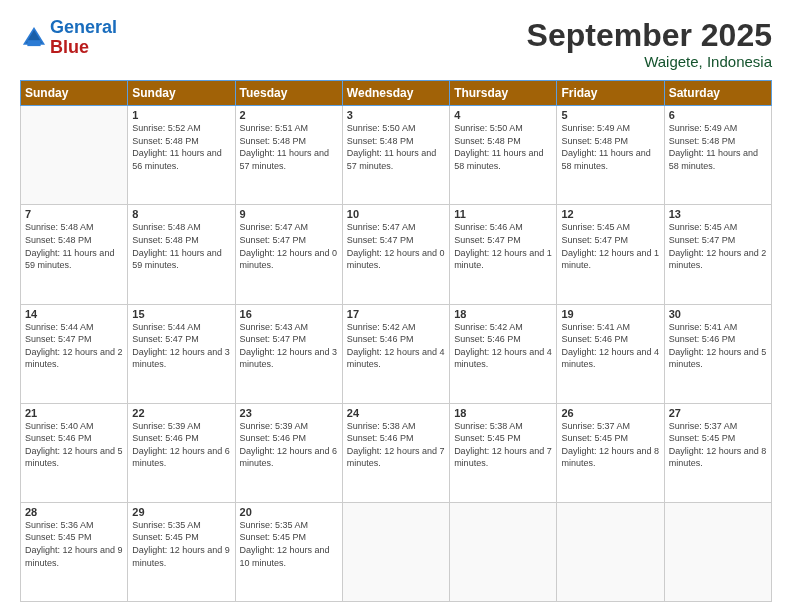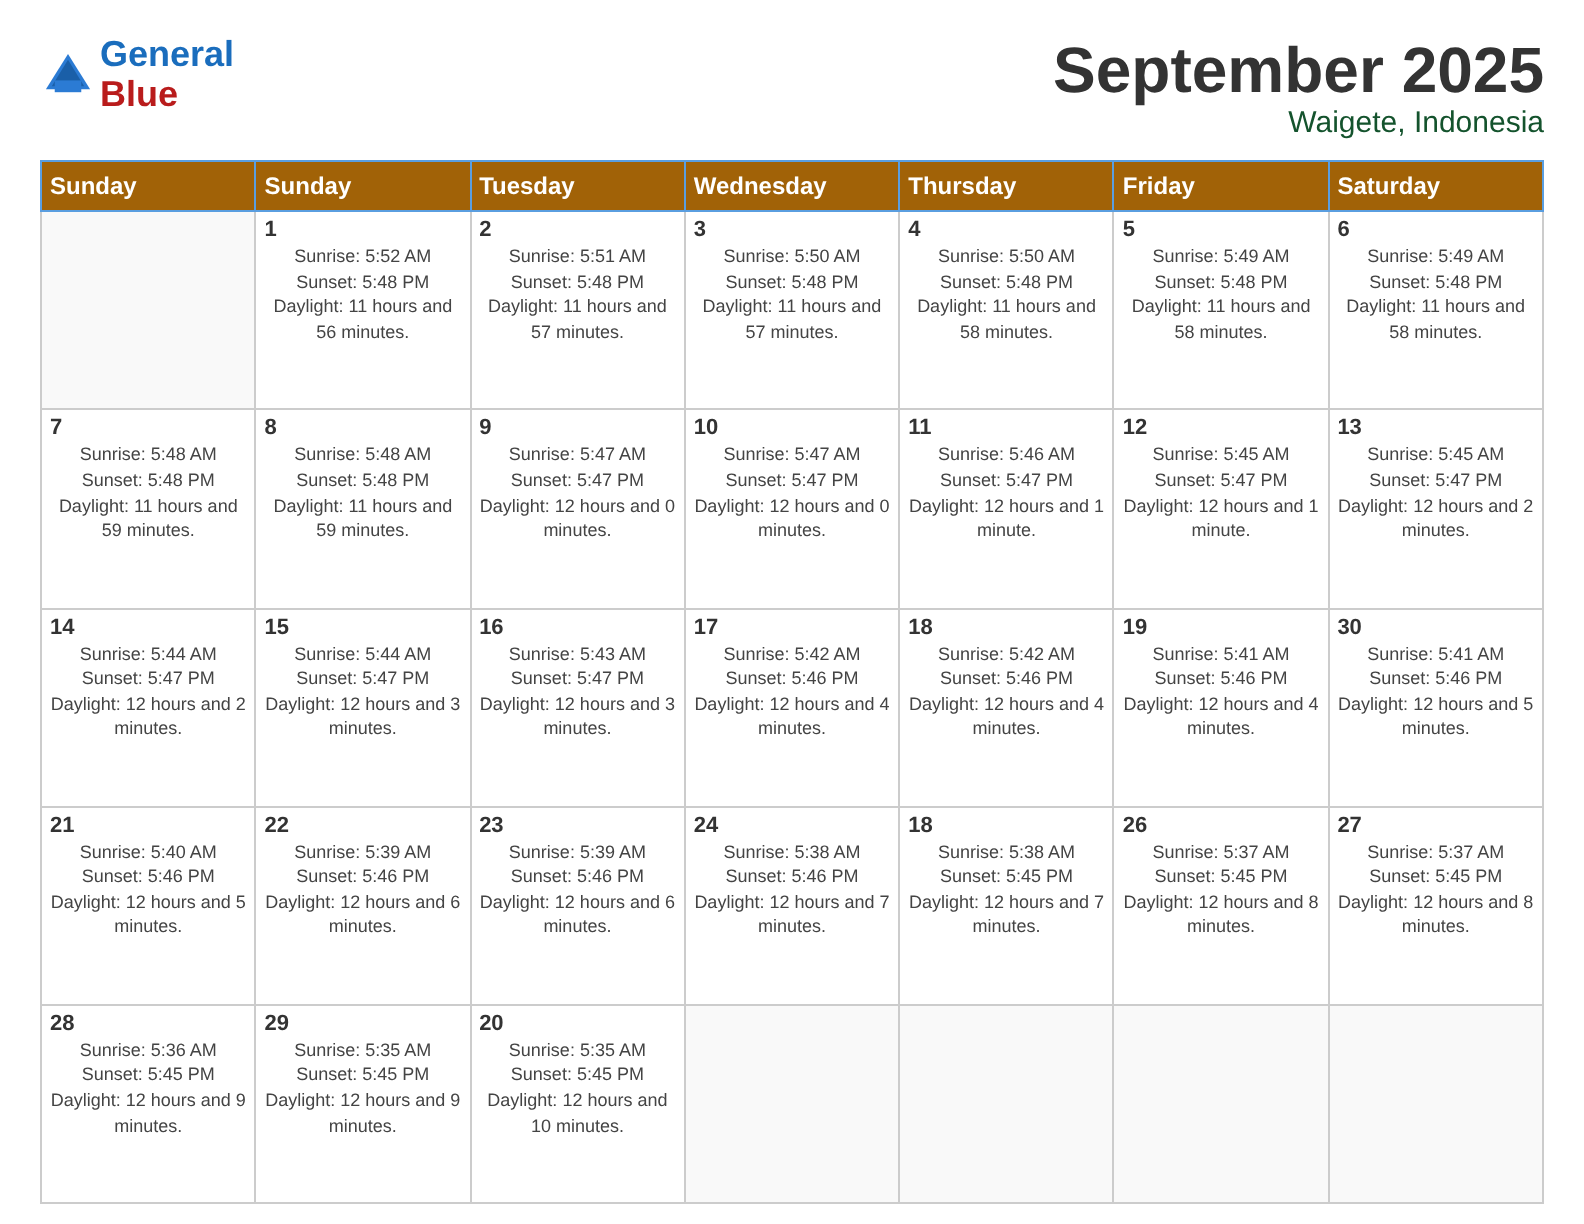--- a/index.html
+++ b/index.html
@@ -85,21 +85,20 @@
       font-size: 11px;
       font-weight: bold;
       color: #333;
       display: block;
       margin-bottom: 1px;
     }
     .day-info {
       font-size: 9px;
       color: #444;
       line-height: 1.4;
-      text-align: center;
     }
   </style>
 </head>
 <body>
 
 <div class="page">
   <div class="header">
     <div class="logo">
       <svg class="logo-icon" width="38" height="38" viewBox="0 0 38 38">
         <polygon points="19,4 34,28 4,28" fill="#2b7bd4"></polygon>

